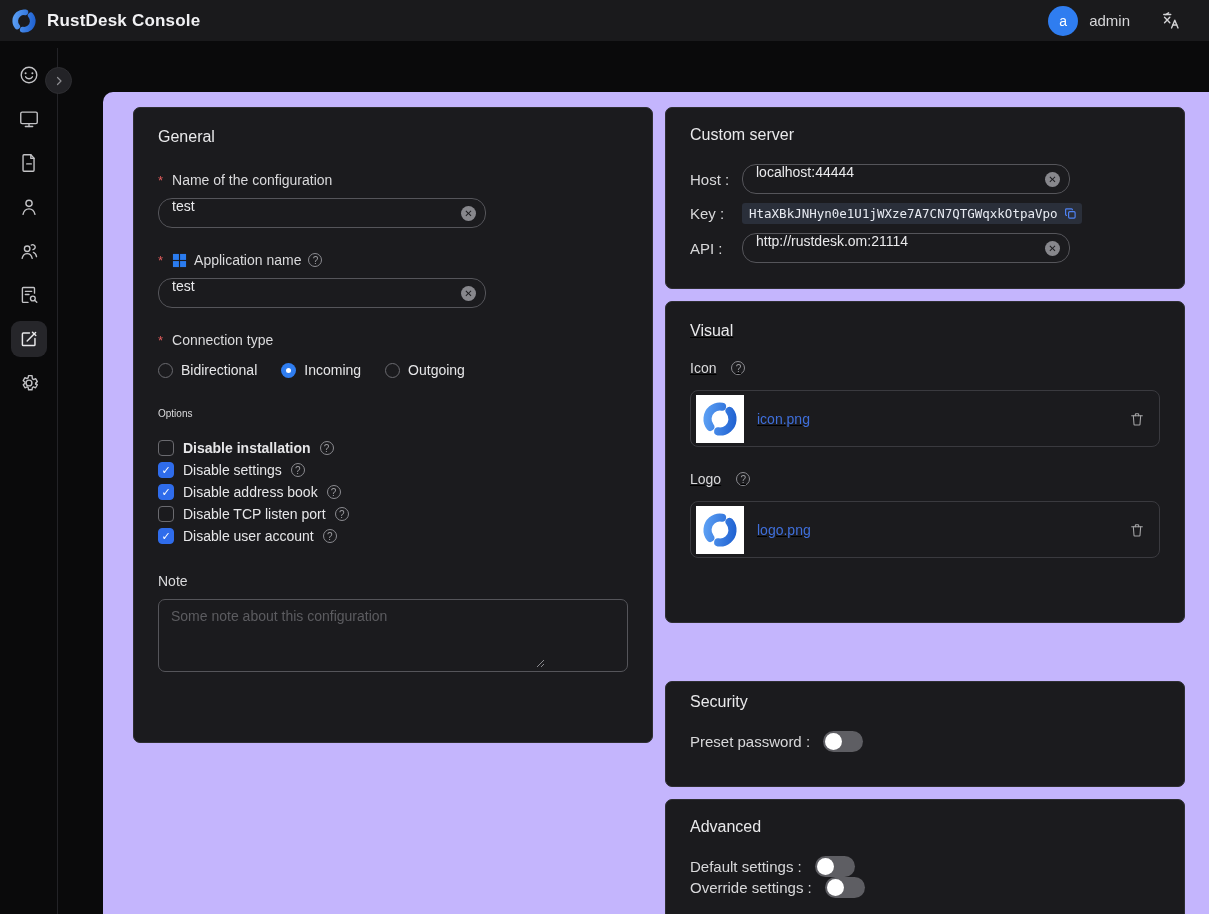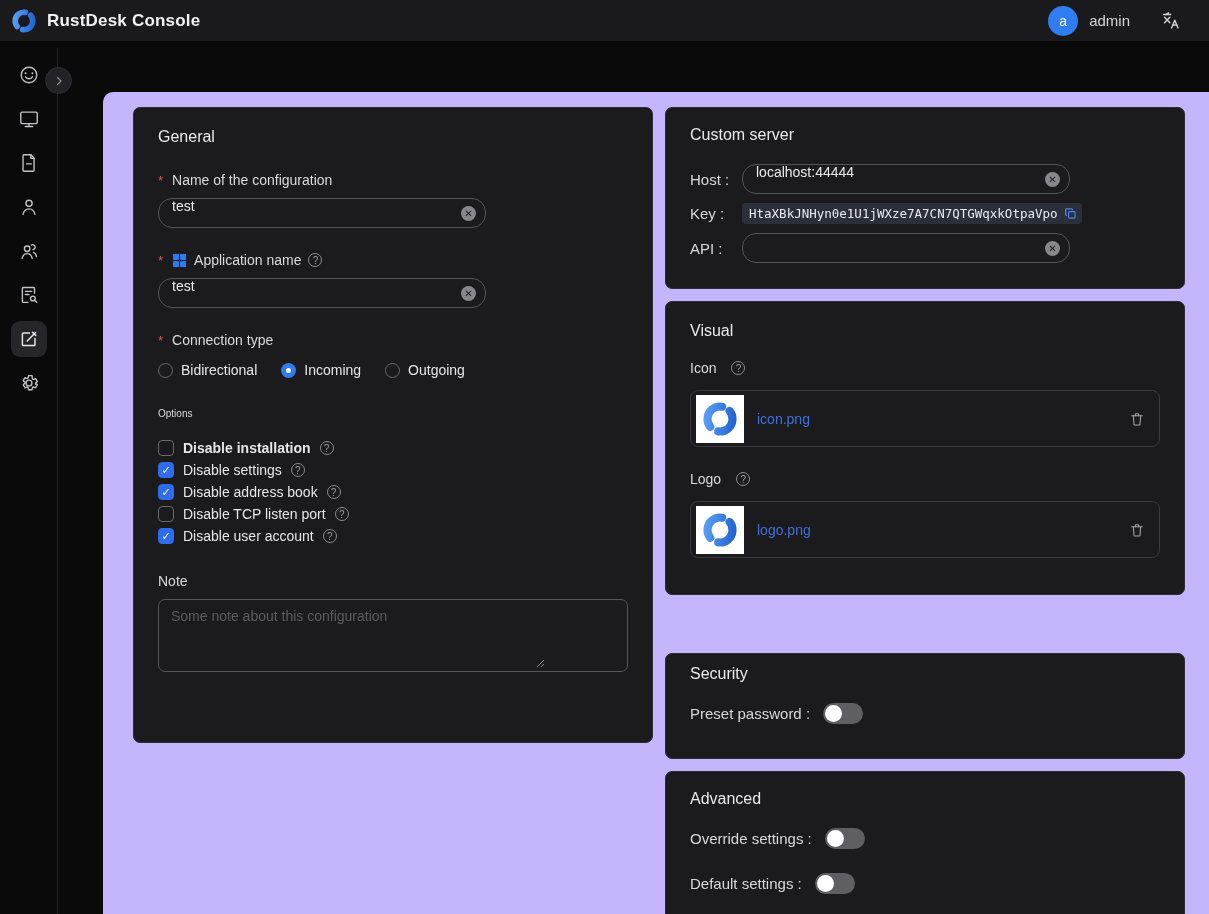--- a/index.html
+++ b/index.html
@@ -79,21 +79,21 @@
   .card-cs .card-title { margin-bottom:20px; }
   .cs-row { display:flex; align-items:center; margin-bottom:9px; }
   .cs-label { width:52px; font-size:15px; color:#d8d8da; flex:none; }
   .key-field { width:340px; height:21px; background:#2a2f3a; border-radius:3px; display:flex;
                align-items:center; padding:0 5px 0 7px; gap:6px; }
   .key-text { flex:1; font-family:"DejaVu Sans Mono","Liberation Mono",monospace; font-size:12.5px;
               color:#e8ebf2; white-space:nowrap; overflow:hidden; }
   .copy-btn { flex:none; display:flex; cursor:pointer; }
 
   
-  .card-visual { padding:20px 24px 20px; }
+  .card-visual { padding:20px 24px 48px;text-decoration:underline; }
   .card-visual .card-title { margin-bottom:20px; }
   .vis-label { font-size:14px; color:#dadadc; display:flex; align-items:center; gap:15px; margin-bottom:14px; }
   .upload-row { width:470px; height:57px; border:1px solid #3a3a3f; border-radius:8px; display:flex;
                 align-items:center; gap:13px; padding:0 14px 0 5px; margin-bottom:24px; }
   .thumb { width:48px; height:48px; background:#fff; display:flex; align-items:center; justify-content:center; flex:none; }
   .file-link { color:#3f6fdb; font-size:14px; cursor:pointer; }
   .trash-btn { margin-left:auto; display:flex; cursor:pointer; }
   .upload-row.last { margin-bottom:16px; }
 
   
@@ -348,20 +348,21 @@
               <svg width="13" height="13" viewBox="0 0 24 24" fill="none" stroke="#4f82f2" stroke-width="2.2" stroke-linejoin="round">
                 <rect x="8.5" y="8.5" width="12" height="12" rx="2"></rect>
                 <path d="M5.5 15.5h-1a1.5 1.5 0 0 1-1.5-1.5V5a1.5 1.5 0 0 1 1.5-1.5H14A1.5 1.5 0 0 1 15.5 5v1"></path>
               </svg>
             </span>
           </div>
         </div>
         <div class="cs-row">
           <span class="cs-label">API :</span>
           <div class="text-input">
+            <input type="text" value="http://rustdesk.om:21114" style="">
             <span class="clear-btn">✕</span>
           </div>
         </div>
       </div>
 
       <div class="card card-visual">
         <div class="card-title">Visual</div>
         <div class="vis-label">
           <span>Icon</span>
           <span class="q-icon">?</span>
@@ -419,29 +420,29 @@
         <div class="toggle-row">
           <span>Preset password :</span>
           <span class="toggle">
               <span class="knob"></span>
             </span>
         </div>
       </div>
 
       <div class="card card-adv">
         <div class="card-title">Advanced</div>
+        <div class="toggle-row">
+          <span>Default settings :</span>
+          <span class="toggle">
+              <span class="knob"></span>
+            </span>
+        </div>
         <div class="toggle-row mb">
           <span>Override settings :</span>
           <span class="toggle">
               <span class="knob"></span>
             </span>
         </div>
-        <div class="toggle-row">
-          <span>Default settings :</span>
-          <span class="toggle">
-              <span class="knob"></span>
-            </span>
-        </div>
       </div>
 
     </div>
   </div>
 </div>
 
 </body></html>

